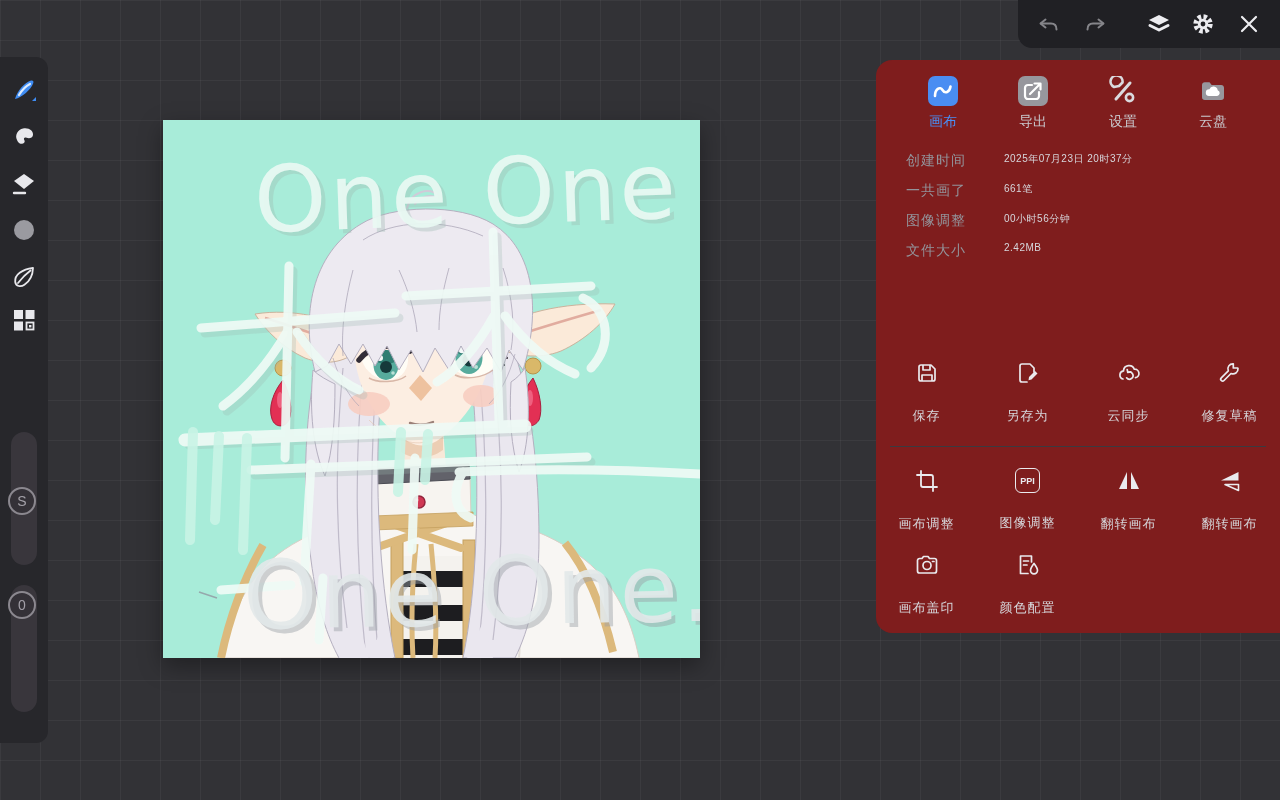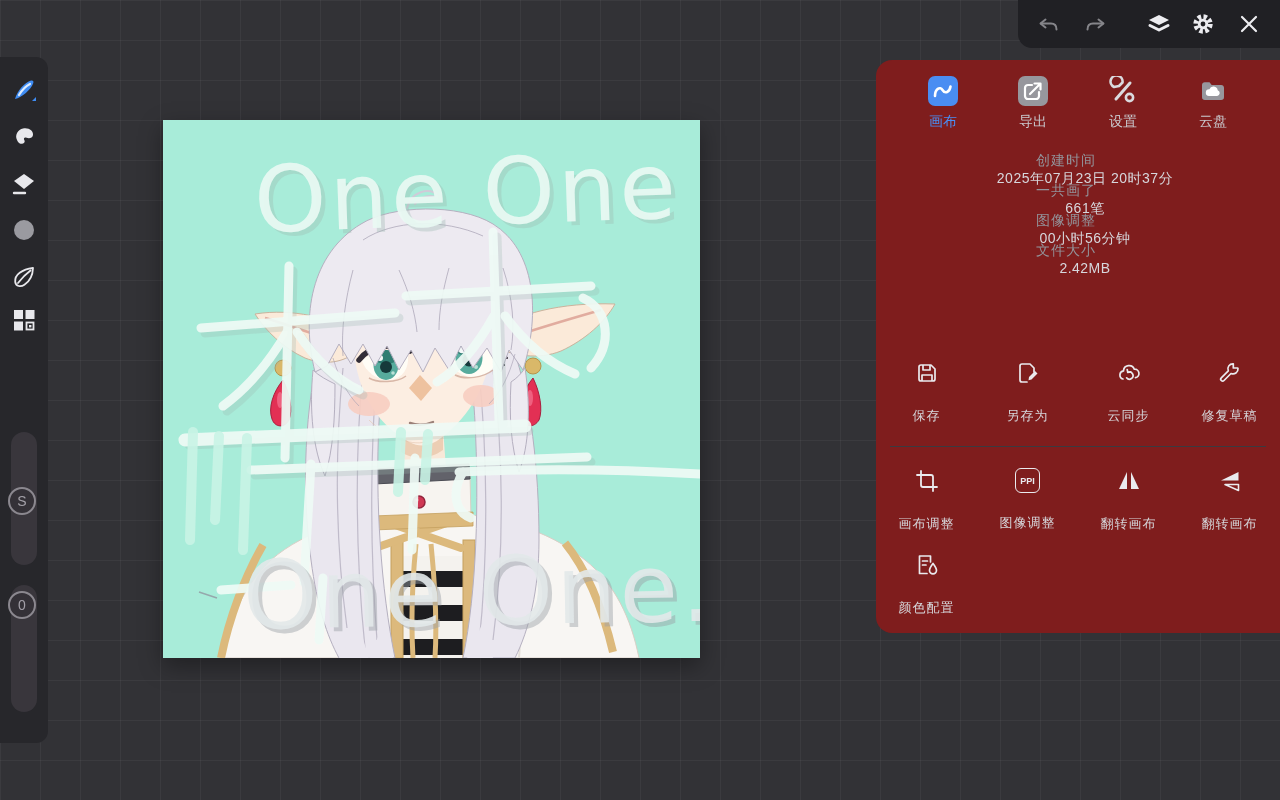--- a/index.html
+++ b/index.html
@@ -30,23 +30,23 @@
   .canvas-wrap{position:absolute;left:163px;top:120px;width:537px;height:538px;
     box-shadow:0 8px 22px rgba(0,0,0,.35);}
   
   .panel{position:absolute;left:876px;top:60px;width:404px;height:573px;
     background:#7f1d1d;border-radius:16px 0 0 16px;}
   .tabs{position:absolute;top:16px;left:0;right:0;display:flex;justify-content:space-around;padding:0 22px;}
   .tab{display:flex;flex-direction:column;align-items:center;gap:7px;width:64px;cursor:pointer;}
   .tab .tlabel{font-size:14px;color:#c9c9ce;}
   .tab.active .tlabel{color:#4a8df2;}
   .info{position:absolute;top:92px;left:30px;right:16px;}
-  .irow{display:flex;height:30px;align-items:center;flex-direction:column;}
+  .irow{display:flex;height:30px;align-items:flex-start;}
   .ilabel{width:98px;font-size:14px;color:#93939a;letter-spacing:1px;}
-  .ivalue{font-size:14px;color:#d7d7dc;letter-spacing:.5px;}
+  .ivalue{font-size:10px;color:#d7d7dc;letter-spacing:.5px;}
   .acts{position:absolute;left:0;right:0;display:flex;}
   .acts.r1{top:300px;} .acts.r2{top:408px;} .acts.r3{top:492px;}
   .act{width:101px;display:flex;flex-direction:column;align-items:center;gap:21px;cursor:pointer;}
   .act .alabel{font-size:13px;color:#d6d6da;letter-spacing:1px;}
   .divider{position:absolute;top:386px;left:14px;right:14px;height:1px;background:#3a3a40;}
   .ppi-badge{width:25px;height:25px;border:1.7px solid #eaeaee;border-radius:6px;
     color:#eaeaee;font-size:9px;font-weight:bold;display:flex;align-items:center;justify-content:center;box-sizing:border-box;}
   .wm-text{font-family:"DejaVu Sans","Liberation Sans",sans-serif;letter-spacing:3px;}
 </style>
 </head>
@@ -369,20 +369,28 @@
         <path d="M4,12.5 L21.5,4 L21.5,12.5 Z" fill="#eaeaee"></path>
         <path d="M8,16.5 L21.5,16.5 L21.5,22.5 Z" fill="none" stroke="#eaeaee" stroke-width="1.6" stroke-linejoin="round"></path>
       </svg>
       <span class="alabel">翻转画布</span>
     </div>
   </div>
 
   <div class="acts r3">
     <div class="act">
       <svg width="26" height="26" viewBox="0 0 26 26">
+        <path d="M3.5,8.5 C3.5,7.4 4.4,6.5 5.5,6.5 H8 L9.5,4.5 H14 L15.5,6.5 H20.5 C21.6,6.5 22.5,7.4 22.5,8.5 V19 C22.5,20.1 21.6,21 20.5,21 H5.5 C4.4,21 3.5,20.1 3.5,19 Z" fill="none" stroke="#eaeaee" stroke-width="1.7" stroke-linejoin="round"></path>
+        <circle cx="13" cy="13.5" r="4" fill="none" stroke="#eaeaee" stroke-width="1.7"></circle>
+        <path d="M18.5,9.5 h1.5" stroke="#eaeaee" stroke-width="1.7" stroke-linecap="round"></path>
+      </svg>
+      <span class="alabel">画布盖印</span>
+    </div>
+    <div class="act">
+      <svg width="26" height="26" viewBox="0 0 26 26">
         <path d="M13,21.5 H5.5 V4 H16.5 V10" fill="none" stroke="#eaeaee" stroke-width="1.7" stroke-linecap="round" stroke-linejoin="round"></path>
         <path d="M8.5,9 H13.5 M8.5,13 H12" stroke="#eaeaee" stroke-width="1.7" stroke-linecap="round"></path>
         <path d="M19,11.5 C21.4,14.6 22.5,16.6 22.5,18.3 A3.5,3.5 0 0 1 15.5,18.3 C15.5,16.6 16.6,14.6 19,11.5 Z" fill="none" stroke="#eaeaee" stroke-width="1.7" stroke-linejoin="round"></path>
       </svg>
       <span class="alabel">颜色配置</span>
     </div>
   </div>
 </div>
 
 </body></html>

